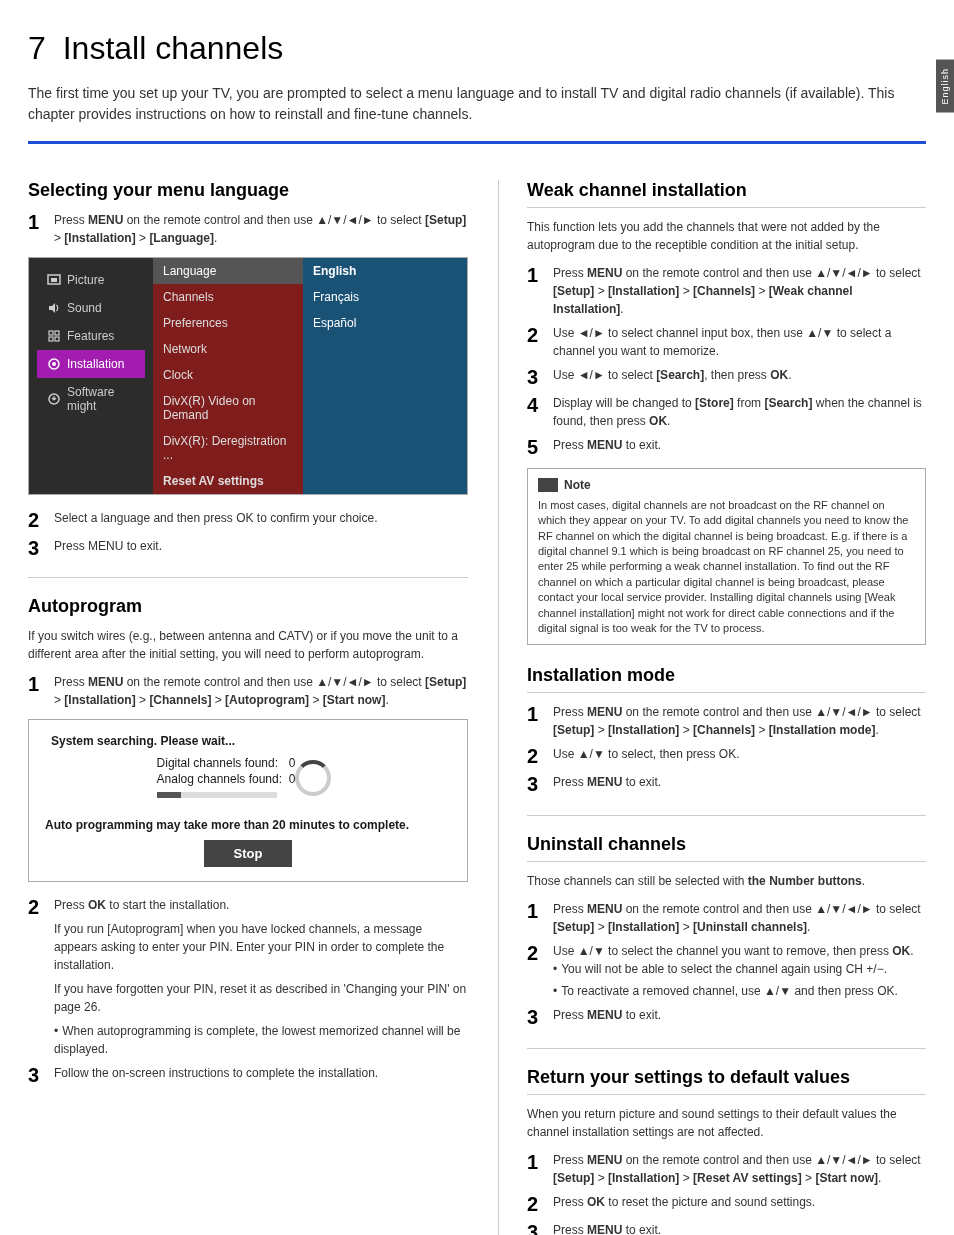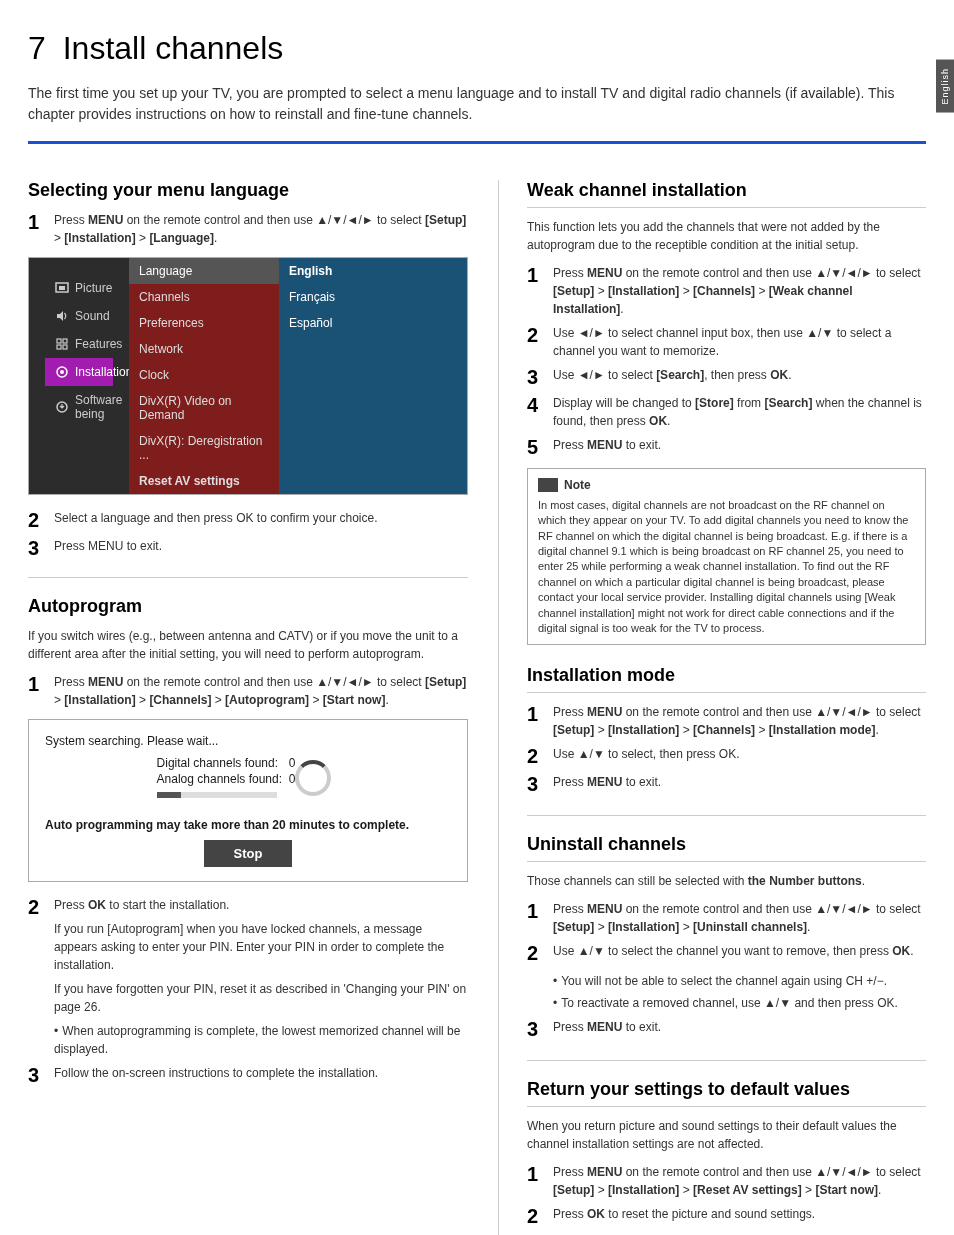--- a/index.html
+++ b/index.html
@@ -124,22 +124,22 @@
     .menu-screenshot {
       border: 1px solid #aaa;
       margin: 10px 0 14px 0;
       display: flex;
       font-size: 12px;
     }
 
     .menu-col1 {
       background: #2c2c2c;
       color: #fff;
-      width: 100px;
-      padding: 16px;
+      width: 124px;
+      padding: 8px;
     }
 
     .menu-col1-item {
       padding: 7px 10px;
       display: flex;
       align-items: center;
       gap: 6px;
       font-size: 12px;
       color: #ccc;
     }
@@ -188,22 +188,23 @@
 
     
     .autoprogram-box {
       border: 1px solid #aaa;
       padding: 14px 16px;
       margin: 10px 0 14px 0;
       font-size: 12px;
     }
 
     .autoprogram-box .searching {
-      font-weight: normal;
+      font-weight: bold;
       margin-bottom: 8px;
+      margin-left: 6px;
     }
 
     .autoprogram-box .channels-row {
       display: flex;
       justify-content: space-between;
       margin-bottom: 2px;
     }
 
     .autoprogram-box .progress-bar-container {
       background: #ddd;
@@ -346,21 +347,21 @@
               </span>
               <span>Installation</span>
             </div>
             <div class="menu-col1-item">
               <span class="icon">
                 <svg width="14" height="14" viewBox="0 0 14 14">
                     <circle cx="7" cy="7" r="5" fill="none" stroke="#ccc" stroke-width="1.5"></circle>
                     <path d="M7,4 L7,8 M5,6 L7,8 L9,6" stroke="#ccc" stroke-width="1.2" fill="none"></path>
                   </svg>
               </span>
-              <span>Software being</span>
+              <span>Software might</span>
             </div>
           </div>
           <div class="menu-col2">
             <div class="menu-col2-item active">Language</div>
             <div class="menu-col2-item">Channels</div>
             <div class="menu-col2-item">Preferences</div>
             <div class="menu-col2-item">Network</div>
             <div class="menu-col2-item">Clock</div>
             <div class="menu-col2-item">DivX(R) Video on Demand</div>
             <div class="menu-col2-item">DivX(R): Deregistration ...</div>
@@ -494,21 +495,21 @@
         <p class="section-text">Those channels can still be selected with <strong>the Number buttons</strong>.</p>
 
         <div class="step">
           <span class="step-num">1</span>
           <span class="step-text">Press <strong>MENU</strong> on the remote control and then use ▲/▼/◄/► to select <strong>[Setup]</strong> &gt; <strong>[Installation]</strong> &gt; <strong>[Uninstall channels]</strong>.</span>
         </div>
         <div class="step">
           <span class="step-num">2</span>
           <div style="flex:1;">
             <span class="step-text">Use ▲/▼ to select the channel you want to remove, then press <strong>OK</strong>.</span>
-            <p class="step-text" style="margin-top:12px;"><span style="margin-right:4px;">•</span><span>You will not be able to select the channel again using CH +/−.</span></p>
+            <p class="step-text" style="margin-top:0;"><span style="margin-right:4px;">•</span><span>You will not be able to select the channel again using CH +/−.</span></p>
             <p class="step-text" style="margin-top:4px;"><span style="margin-right:4px;">•</span><span>To reactivate a removed channel, use ▲/▼ and then press OK.</span></p>
           </div>
         </div>
         <div class="step">
           <span class="step-num">3</span>
           <span class="step-text">Press <strong>MENU</strong> to exit.</span>
         </div>
       </div>
 
       <hr class="section-divider">

